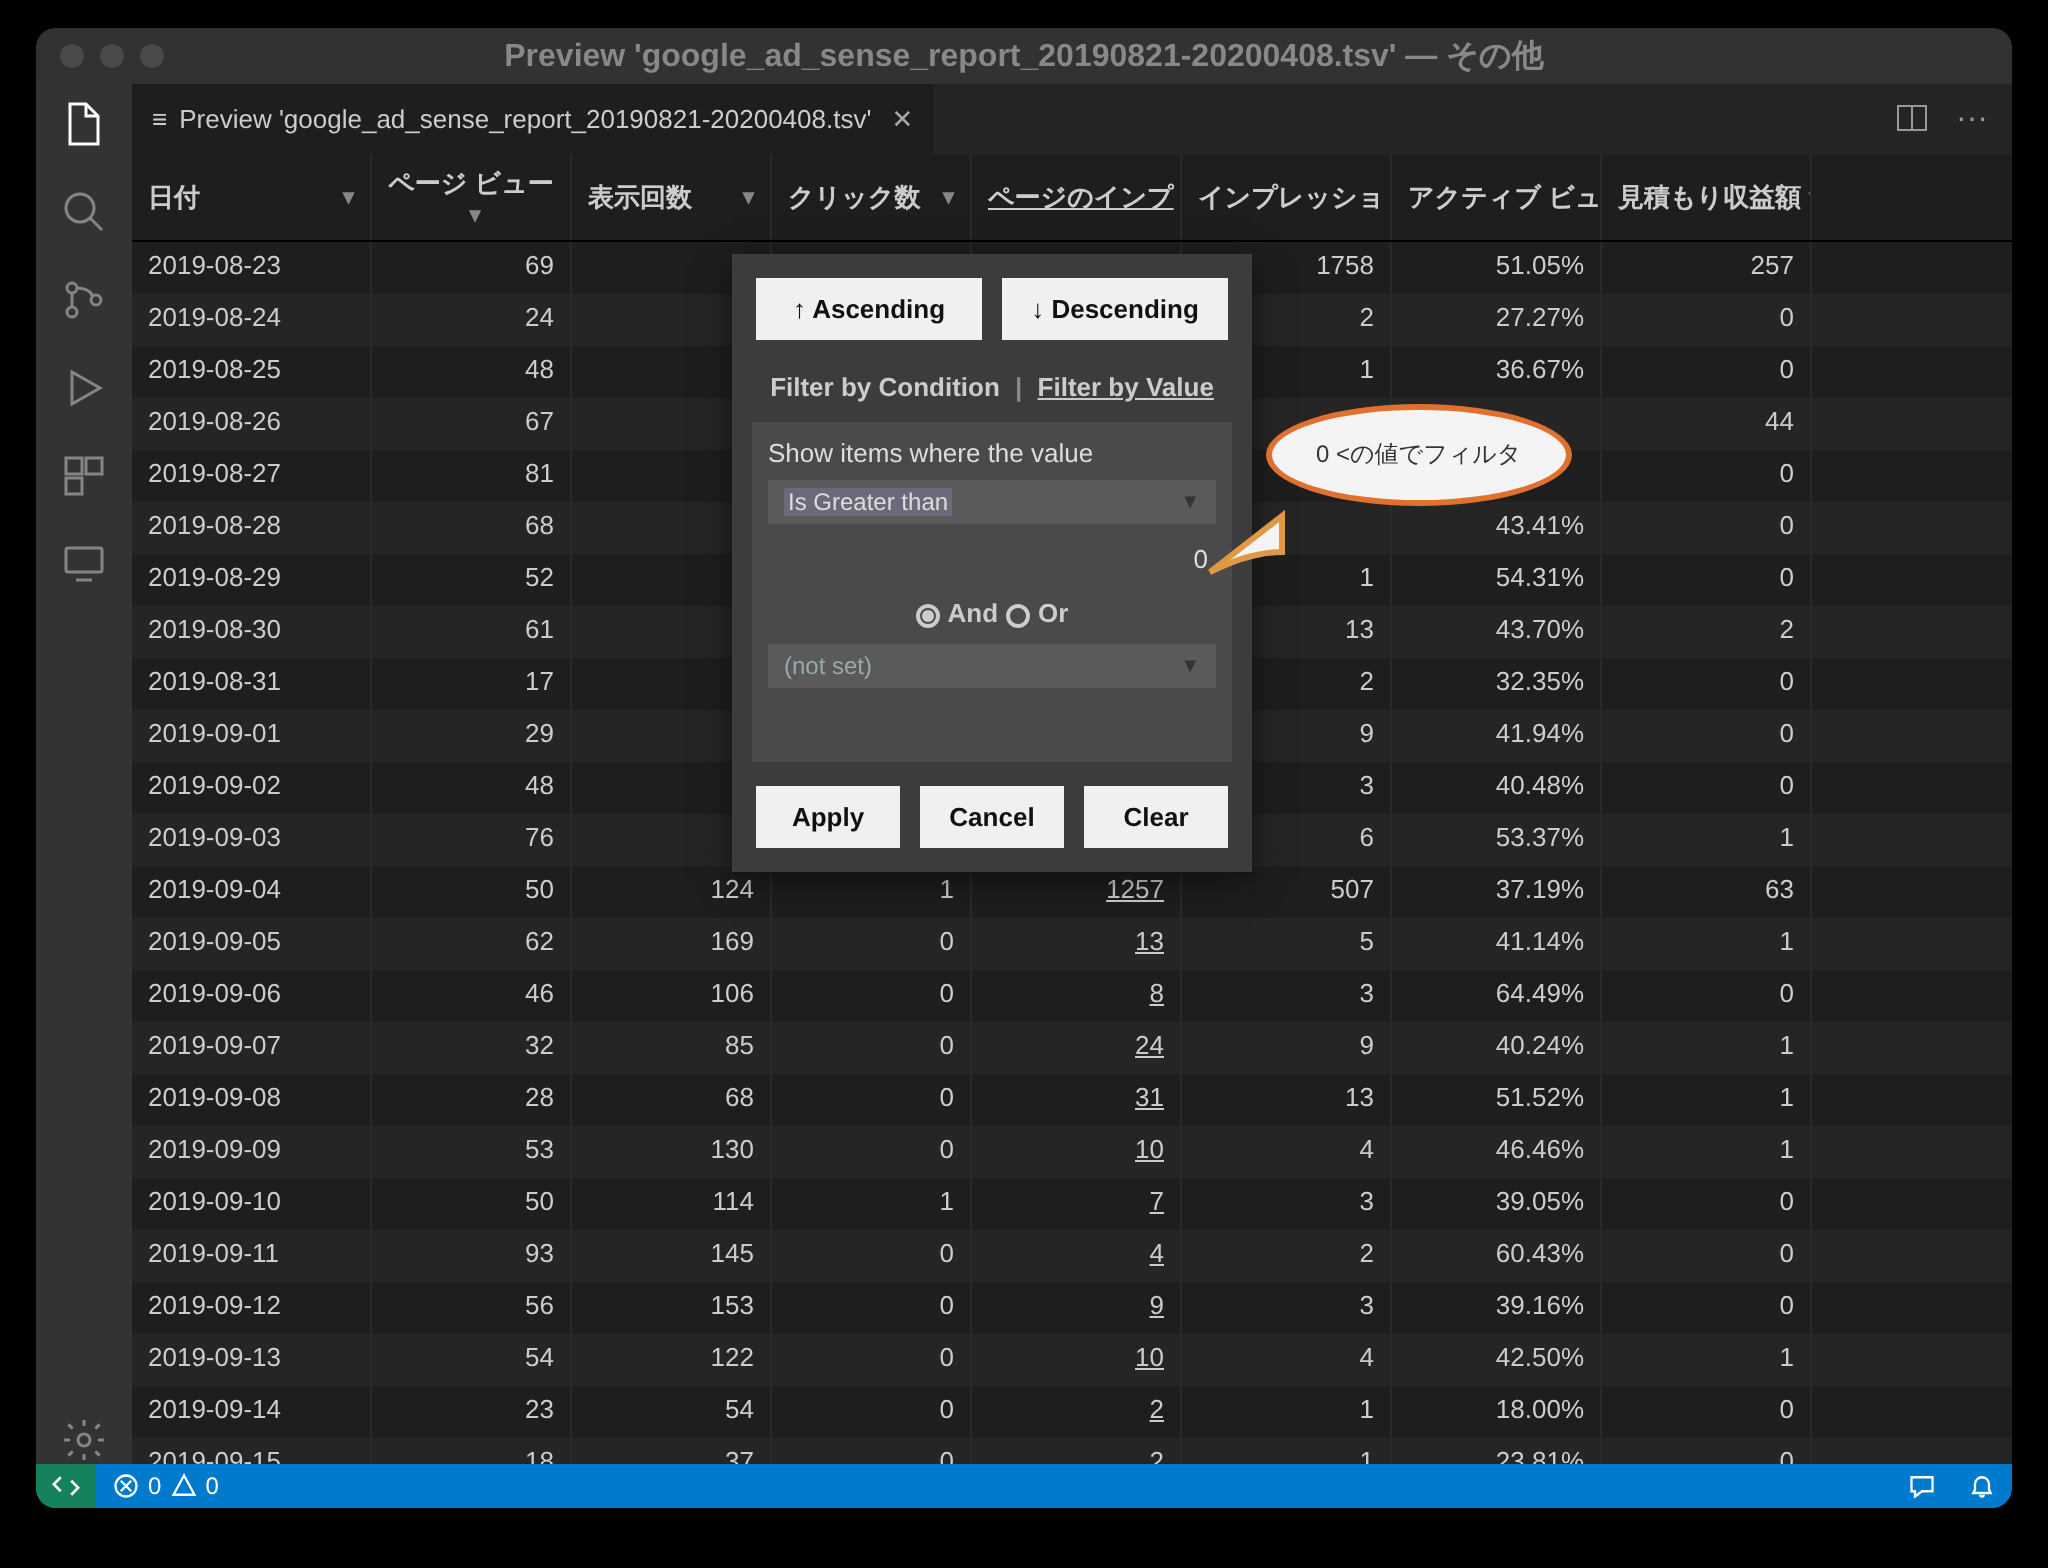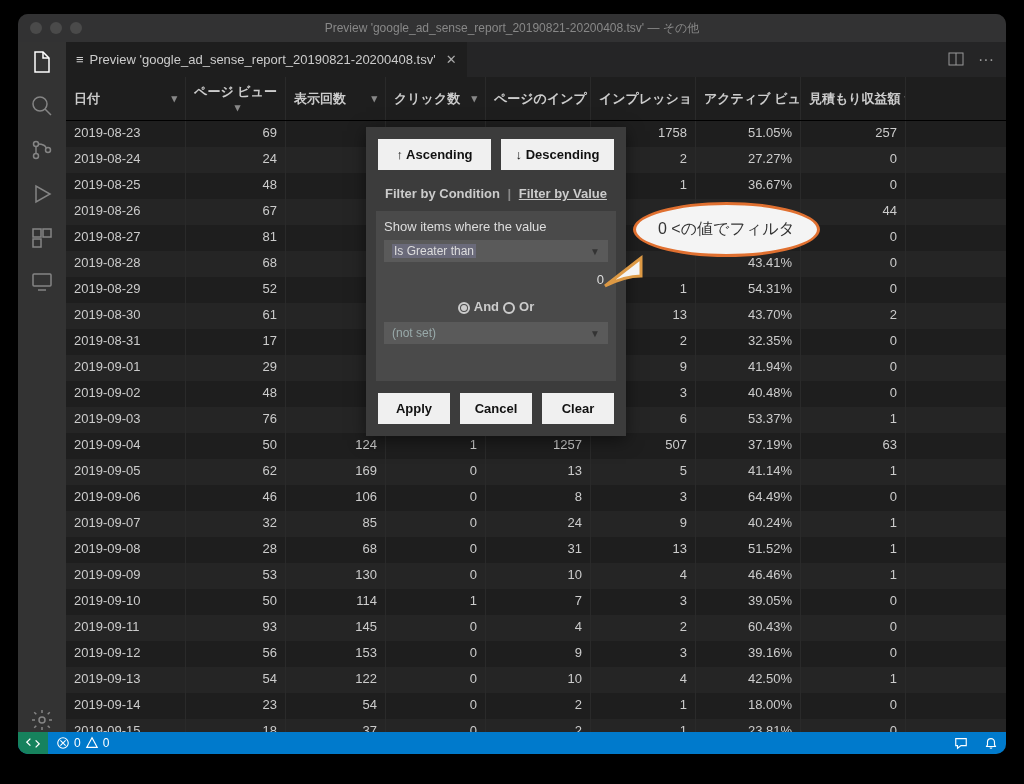--- a/index.html
+++ b/index.html
@@ -1,21 +1,21 @@
 <!DOCTYPE html>
 <html><head>
 <meta charset="utf-8">
 <style>
 * { box-sizing: border-box; margin: 0; padding: 0; }
 body { font-family: -apple-system, "Segoe UI", sans-serif; background: #000; width: 1024px; height: 784px; overflow: hidden; position: relative; }
 .window { position: absolute; left: 18px; top: 14px; width: 988px; height: 740px; background: #1e1e1e; border-radius: 10px; overflow: hidden; box-shadow: 0 10px 40px rgba(0,0,0,0.8); display: flex; flex-direction: column; }
 .titlebar { height: 28px; background: #323233; display: flex; align-items: center; position: relative; }
 .traffic { display: flex; gap: 8px; margin-left: 12px; }
 .dot { width: 12px; height: 12px; border-radius: 50%; background: #4a4a4a; }
-.titletext { position: absolute; left: 0; right: 0; text-align: center; color: #888; font-size: 12px; pointer-events: none; }
+.titletext { position: absolute; left: 0; right: 0; text-align: center; color: #888; font-size: 16px; pointer-events: none; font-weight: bold; }
 .body { flex: 1; display: flex; overflow: hidden; }
 .activitybar { width: 48px; background: #333333; display: flex; flex-direction: column; align-items: center; padding-top: 8px; gap: 20px; }
 .activitybar .spacer { flex: 1; }
 .abicon { width: 24px; height: 24px; color: #858585; cursor: pointer; }
 .abicon.active { color: #fff; }
 .main { flex: 1; display: flex; flex-direction: column; background: #1e1e1e; overflow: hidden; }
 .tabs { height: 35px; background: #252526; display: flex; align-items: center; }
 .tab { height: 100%; background: #1e1e1e; color: #ccc; display: flex; align-items: center; padding: 0 10px; font-size: 13px; gap: 6px; }
 .tab .closex { color: #aaa; margin-left: 4px; cursor: pointer; }
 .rightactions { margin-left: auto; display: flex; gap: 14px; padding-right: 12px; color: #999; }
@@ -26,21 +26,21 @@
 .rows { }
 .row { display: flex; height: 26px; }
 .row:nth-child(odd) { background: #1e1e1e; }
 .row:nth-child(even) { background: #252525; }
 .cell { padding: 4px 8px; border-right: 1px solid #2a2a2a; overflow: hidden; white-space: nowrap; }
 .cell.num { text-align: right; }
 .c0 { width: 120px; }
 .c1 { width: 100px; flex-direction: column; }
 .c2 { width: 100px; }
 .c3 { width: 100px; }
-.c4 { width: 105px; }
+.c4 { width: 105px; text-decoration: underline; }
 .c5 { width: 105px; }
 .c6 { width: 105px; }
 .c7 { width: 105px; }
 .statusbar { height: 22px; background: #007acc; display: flex; align-items: center; color: #fff; font-size: 12px; }
 .remote { background: #16825d; height: 100%; display: flex; align-items: center; padding: 0 8px; }
 .sbitem { padding: 0 8px; display: flex; align-items: center; gap: 4px; }
 .sbright { margin-left: auto; display: flex; }
 
 .filterpanel { position: absolute; left: 348px; top: 113px; width: 260px; background: #3c3c3c; box-shadow: 0 4px 16px rgba(0,0,0,0.5); color: #ccc; font-size: 13px; }
 .sortbtns { display: flex; gap: 10px; padding: 12px; background: #3c3c3c; }
@@ -54,21 +54,21 @@
 .sel.sel-hl { color: #ddd; }
 .sel.sel-hl .sellabel { background: #6a6a7a; padding: 0 2px; }
 .caret { font-size: 10px; color: #333; }
 .valinput { width: 100%; background: #4a4a4a; border: none; color: #ddd; text-align: right; padding: 4px; font-size: 13px; }
 .andor { display: flex; justify-content: center; gap: 4px; padding: 8px 0; font-size: 13px; font-weight: 600; align-items: center; }
 .radio { width: 12px; height: 12px; border-radius: 50%; border: 2px solid #ccc; display: inline-block; margin-right: 4px; vertical-align: middle; position: relative; }
 .radio.checked::after { content:''; position:absolute; left:1px; top:1px; width:6px; height:6px; border-radius:50%; background:#ccc; }
 .actbtns { display: flex; gap: 10px; padding: 12px; }
 
 .callout { position: absolute; left: 615px; top: 188px; }
-.bubble { background: #f4f4f4; border: 3px solid #d94; border-radius: 50% / 50%; padding: 14px 22px; color: #333; font-size: 16px; white-space: nowrap; }
+.bubble { background: #f4f4f4; border: 3px solid #d94; border-radius: 50% / 50%; padding: 14px 22px; color: #333; font-size: 12px; white-space: nowrap; }
 
 svg { display: block; }
 </style>
 </head>
 <body>
 
 <div class="window">
   <div class="titlebar">
     <div class="traffic">
       <div class="dot"></div>

